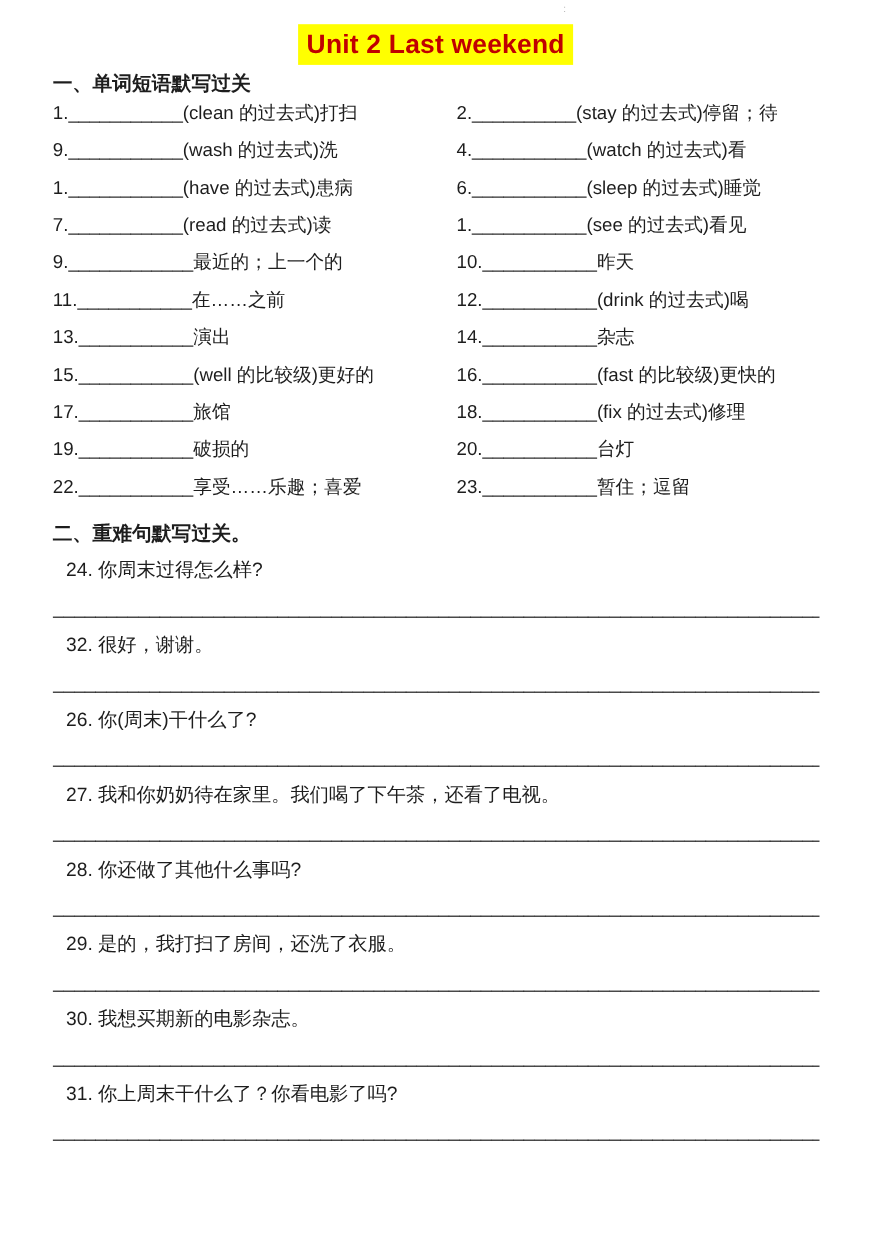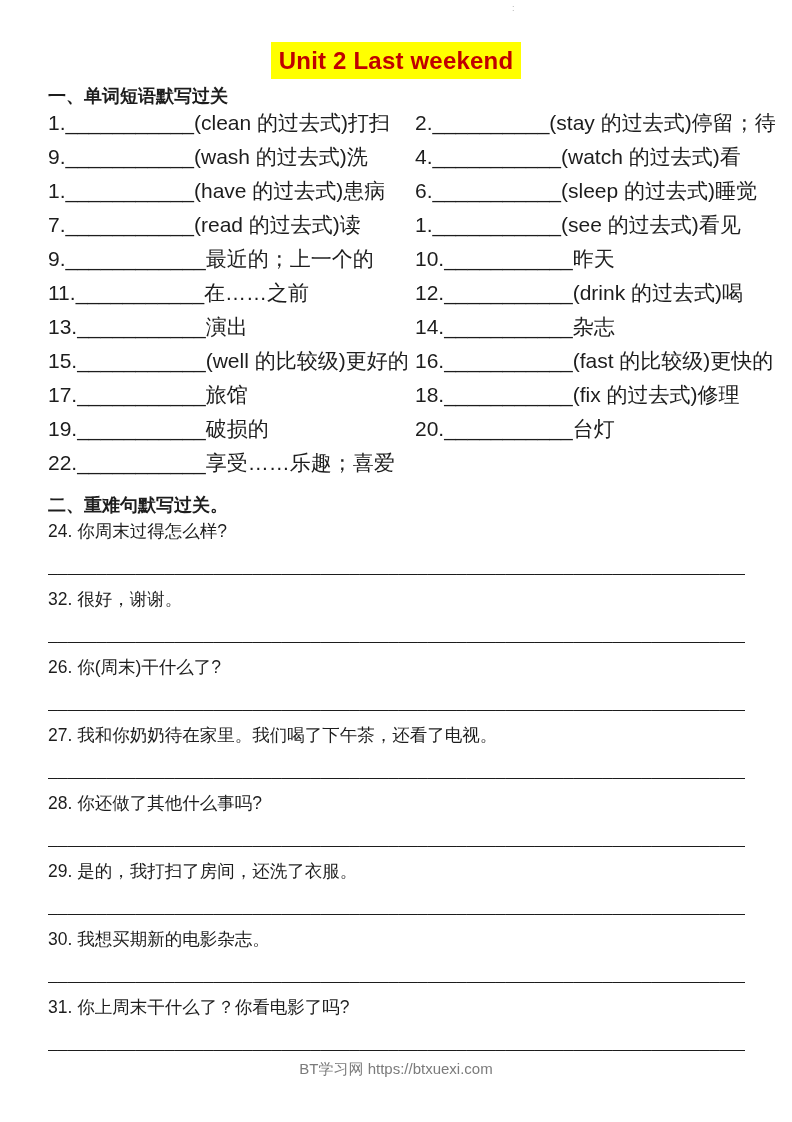--- a/index.html
+++ b/index.html
@@ -18,21 +18,21 @@
   }
   .scan-artifact {
     position: absolute;
     top: 4px;
     left: 512px;
     font-size: 9px;
     color: #b3b3b3;
     line-height: 9px;
   }
   .title-wrap {
-    padding-top: 42px;
+    padding-top: 22px;
     text-align: center;
   }
   .title {
     display: inline-block;
     background: #ffff00;
     color: #c00000;
     font-weight: bold;
     font-size: 24px;
     line-height: 33px;
     padding: 2px 8px;
@@ -46,35 +46,35 @@
     white-space: nowrap;
   }
   .sec-heading.second {
     margin-top: 22px;
   }
   .vocab-grid {
     margin: 6px 47px 0 48px;
     display: grid;
     grid-template-columns: 367px 1fr;
     row-gap: 14px;
-    font-size: 21px;
+    font-size: 17px;
   }
   .vocab-item {
     line-height: 20px;
     white-space: nowrap;
   }
   .sentences {
     margin: 5px 47px 0 48px;
     font-size: 17.5px;
   }
   .qa {
     margin-bottom: 14px;
   }
   .q {
-    margin: 0;
+    margin: 12px;
     line-height: 20px;
     white-space: nowrap;
   }
   .answer-line {
     margin-top: 14px;
     line-height: 20px;
     height: 20px;
     width: 697px;
     overflow: hidden;
     white-space: nowrap;
@@ -117,20 +117,21 @@
     <div class="vocab-item">12.___________(drink 的过去式)喝</div>
     <div class="vocab-item">13.___________演出</div>
     <div class="vocab-item">14.___________杂志</div>
     <div class="vocab-item">15.___________(well 的比较级)更好的</div>
     <div class="vocab-item">16.___________(fast 的比较级)更快的</div>
     <div class="vocab-item">17.___________旅馆</div>
     <div class="vocab-item">18.___________(fix 的过去式)修理</div>
     <div class="vocab-item">19.___________破损的</div>
     <div class="vocab-item">20.___________台灯</div>
     <div class="vocab-item">22.___________享受……乐趣；喜爱</div>
+    <div class="vocab-item">23.___________暂住；逗留</div>
   </div>
 
   <div class="sec-heading second">二、重难句默写过关。</div>
 
   <div class="sentences">
 
     <div class="qa">
       <p class="q">24. 你周末过得怎么样?</p>
       <div class="answer-line">__________________________________________________________________________________________</div>
     </div>
@@ -165,15 +166,14 @@
       <div class="answer-line">__________________________________________________________________________________________</div>
     </div>
 
     <div class="qa">
       <p class="q">31. 你上周末干什么了？你看电影了吗?</p>
       <div class="answer-line">__________________________________________________________________________________________</div>
     </div>
 
   </div>
 
-  <div class="footer">BT学习网 https://btxuexi.com</div>
 
 </div>
 
 </body></html>

